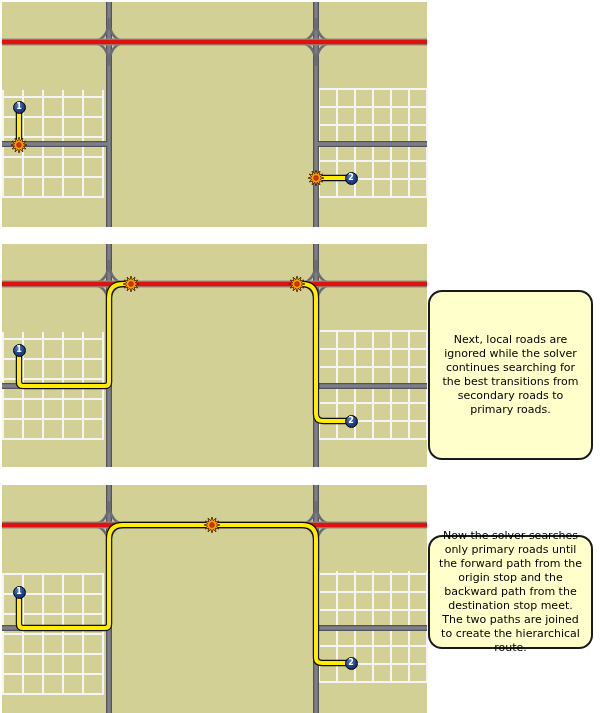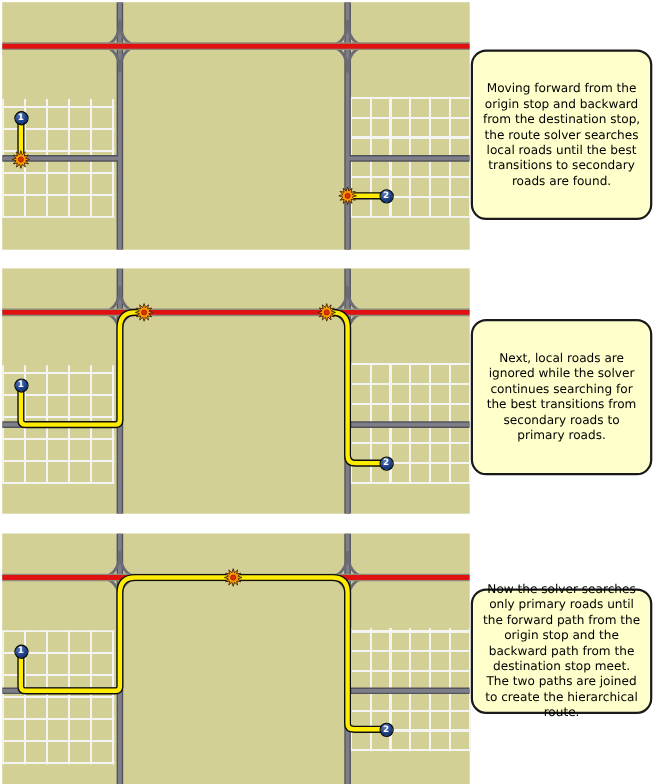--- a/index.html
+++ b/index.html
@@ -62,23 +62,20 @@
       <use href="#starburst" transform="translate(17,143)"></use>
       <use href="#starburst" transform="translate(314,176)"></use>
     </svg>
     <div class="stop" style="left:10.5px;top:98.5px">
         <span>1</span>
       </div>
     <div class="stop" style="left:342.5px;top:169.5px">
         <span>2</span>
       </div>
   </div>
-  <div class="callout" style="top:45px;height:155px">
-    <p>Moving forward from the origin stop and backward from the destination stop, the route solver searches local roads until the best transitions to secondary roads are found.</p>
-  </div>
 
   <div class="panel" style="top:244px;height:223px">
     <div class="grid grid-l" style="left:0;top:88px;width:102px;height:108px"></div>
     <div class="grid grid-r" style="left:316px;top:86px;width:110px;height:110px"></div>
     <svg class="map" viewBox="0 0 425 223" width="425" height="223">
       <g>
         <path d="M107,0 V223 M314,0 V223 M0,142 H107 M314,142 H425" fill="none" stroke="#53535b" stroke-width="6"></path>
         <path d="M107,0 V223 M314,0 V223 M0,142 H107 M314,142 H425" fill="none" stroke="#7e7e88" stroke-width="3.5"></path>
       </g>
       <use href="#interchange" transform="translate(107,40)"></use>
@@ -94,21 +91,21 @@
       <use href="#starburst" transform="translate(129,40)"></use>
       <use href="#starburst" transform="translate(295,40)"></use>
     </svg>
     <div class="stop" style="left:10.5px;top:99.5px">
         <span>1</span>
       </div>
     <div class="stop" style="left:342.5px;top:170.5px">
         <span>2</span>
       </div>
   </div>
-  <div class="callout" style="top:290px;height:142px">
+  <div class="callout" style="top:290px;height:170px">
     <p>Next, local roads are ignored while the solver continues searching for the best transitions from secondary roads to primary roads.</p>
   </div>
 
   <div class="panel" style="top:485px;height:228px">
     <div class="grid grid-l" style="left:0;top:88px;width:102px;height:122px"></div>
     <div class="grid grid-r" style="left:316px;top:86px;width:110px;height:112px"></div>
     <svg class="map" viewBox="0 0 425 228" width="425" height="228">
       <g>
         <path d="M107,0 V228 M314,0 V228 M0,143 H107 M314,143 H425" fill="none" stroke="#53535b" stroke-width="6"></path>
         <path d="M107,0 V228 M314,0 V228 M0,143 H107 M314,143 H425" fill="none" stroke="#7e7e88" stroke-width="3.5"></path>

